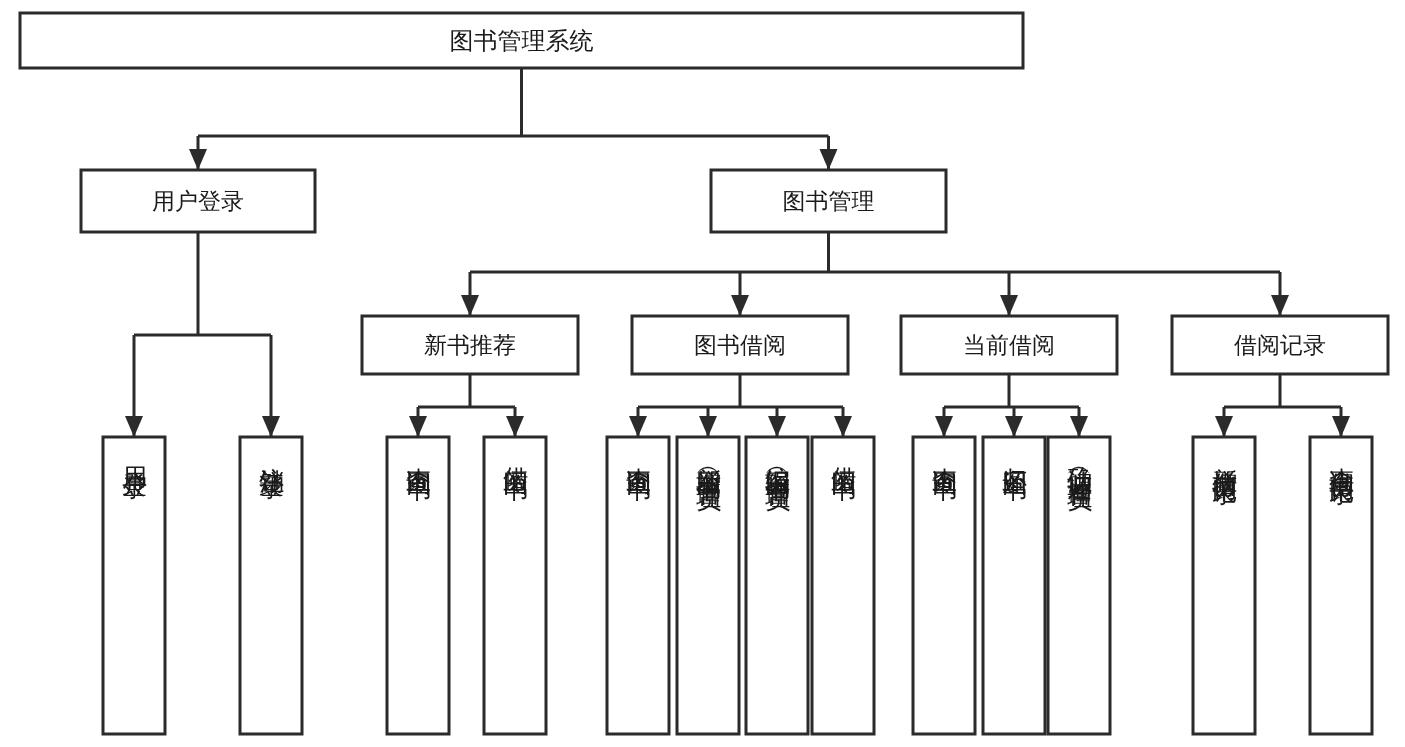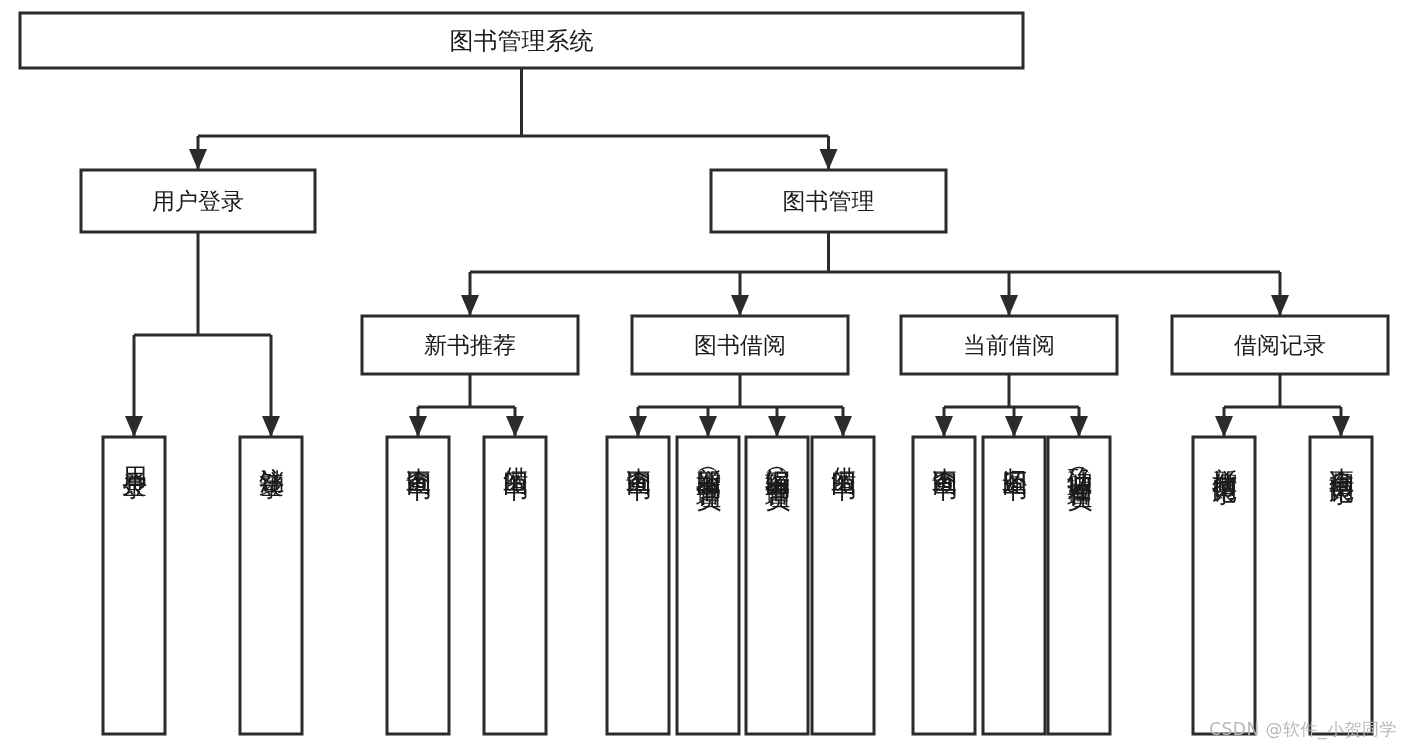--- a/index.html
+++ b/index.html
@@ -216,14 +216,13 @@
         <span class="leaf-text">确认归还（管理员）</span>
       </div>
       <div class="leaf-text-wrap" style="left: 1193px; top: 447px; width: 62px; height: 277px;">
         <span class="leaf-text">新增借阅记录</span>
       </div>
       <div class="leaf-text-wrap" style="left: 1310px; top: 447px; width: 62px; height: 277px;">
         <span class="leaf-text">查询借阅记录</span>
       </div>
     </div>
 
-  <div class="watermark">CSDN @软件_小贺同学</div>
 </div>
 
 </body></html>

